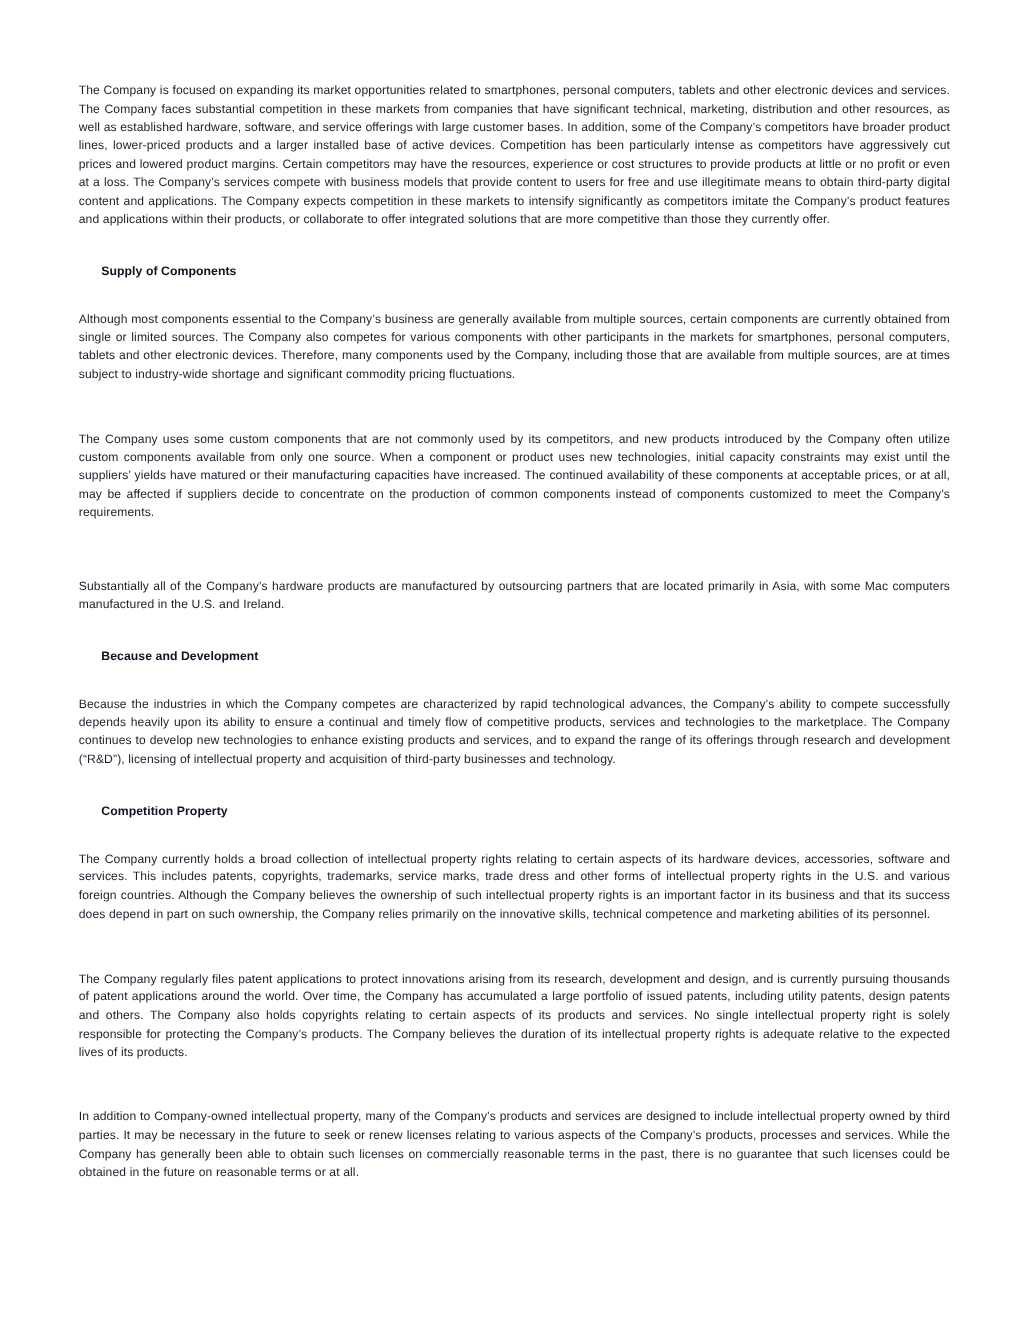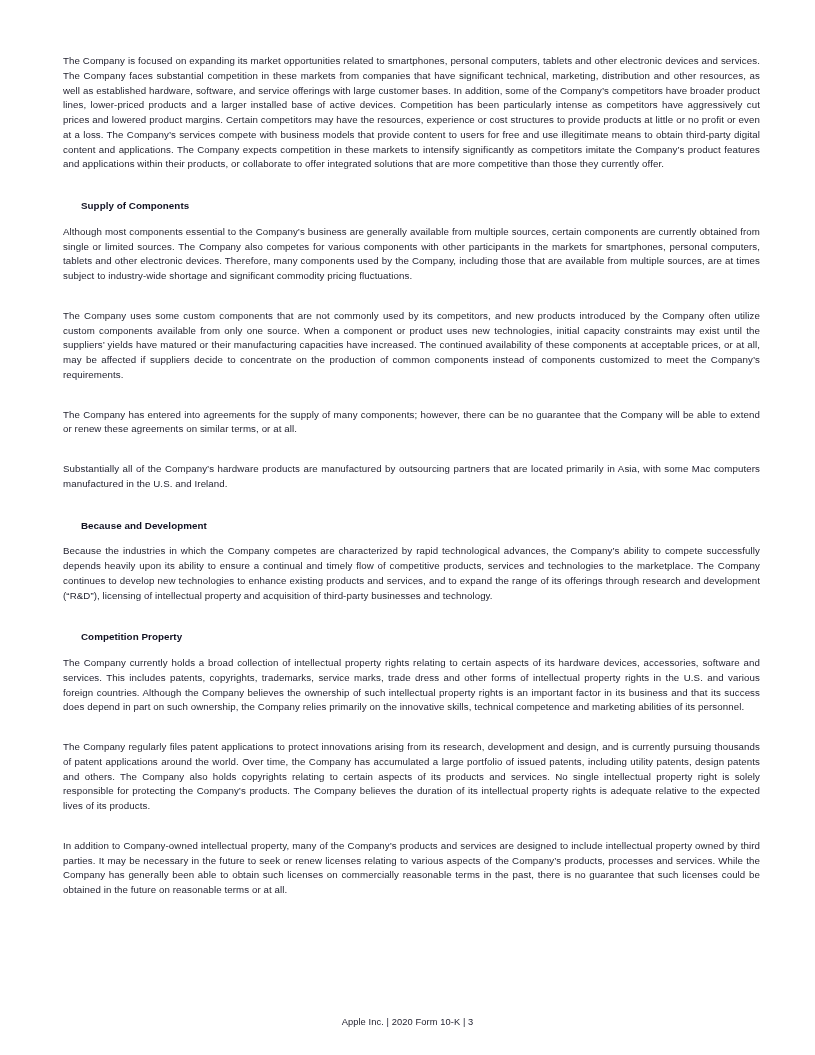--- a/index.html
+++ b/index.html
@@ -17,21 +17,21 @@
     font-family: "Liberation Sans", sans-serif;
     color: #1d1d2b;
   }
   .content {
     position: absolute;
     left: 63px;
     top: 50px;
     width: 697px;
   }
   p.body-par {
-    margin: 4px 0 14px 0;
+    margin: 16px 0 14px 0;
     font-size: 9.7px;
     line-height: 14.75px;
     text-align: justify;
     text-justify: inter-word;
     color: #1d1d2b;
     letter-spacing: 0.01em;
   }
   h2.section-heading {
     margin: 0 0 0 18px;
     padding: 0;
@@ -70,21 +70,20 @@
     <div class="gap-after-heading"></div>
 
     <p class="body-par">Although most components essential to the Company’s business are generally available from multiple sources, certain components are currently obtained from single or limited sources. The Company also competes for various components with other participants in the markets for smartphones, personal computers, tablets and other electronic devices. Therefore, many components used by the Company, including those that are available from multiple sources, are at times subject to industry-wide shortage and significant commodity pricing fluctuations.</p>
 
     <div class="gap-after-heading"></div>
 
     <p class="body-par">The Company uses some custom components that are not commonly used by its competitors, and new products introduced by the Company often utilize custom components available from only one source. When a component or product uses new technologies, initial capacity constraints may exist until the suppliers’ yields have matured or their manufacturing capacities have increased. The continued availability of these components at acceptable prices, or at all, may be affected if suppliers decide to concentrate on the production of common components instead of components customized to meet the Company’s requirements.</p>
 
     <div class="gap-after-heading"></div>
 
-    <p class="body-par">The Company has entered into agreements for the supply of many components; however, there can be no guarantee that the Company will be able to extend or renew these agreements on similar terms, or at all.</p>
 
     <div class="gap-after-heading"></div>
 
     <p class="body-par">Substantially all of the Company’s hardware products are manufactured by outsourcing partners that are located primarily in Asia, with some Mac computers manufactured in the U.S. and Ireland.</p>
 
     <div class="gap-before-heading"></div>
     <h2 class="section-heading">Because and Development</h2>
     <div class="gap-after-heading"></div>
 
     <p class="body-par">Because the industries in which the Company competes are characterized by rapid technological advances, the Company’s ability to compete successfully depends heavily upon its ability to ensure a continual and timely flow of competitive products, services and technologies to the marketplace. The Company continues to develop new technologies to enhance existing products and services, and to expand the range of its offerings through research and development (“R&amp;D”), licensing of intellectual property and acquisition of third-party businesses and technology.</p>
@@ -98,15 +97,14 @@
     <div class="gap-after-heading"></div>
 
     <p class="body-par">The Company regularly files patent applications to protect innovations arising from its research, development and design, and is currently pursuing thousands of patent applications around the world. Over time, the Company has accumulated a large portfolio of issued patents, including utility patents, design patents and others. The Company also holds copyrights relating to certain aspects of its products and services. No single intellectual property right is solely responsible for protecting the Company’s products. The Company believes the duration of its intellectual property rights is adequate relative to the expected lives of its products.</p>
 
     <div class="gap-after-heading"></div>
 
     <p class="body-par">In addition to Company-owned intellectual property, many of the Company’s products and services are designed to include intellectual property owned by third parties. It may be necessary in the future to seek or renew licenses relating to various aspects of the Company’s products, processes and services. While the Company has generally been able to obtain such licenses on commercially reasonable terms in the past, there is no guarantee that such licenses could be obtained in the future on reasonable terms or at all.</p>
 
   </div>
 
-  <div class="footer">Apple Inc. | 2020 Form 10-K | 3</div>
 
 </div>
 
 </body></html>

